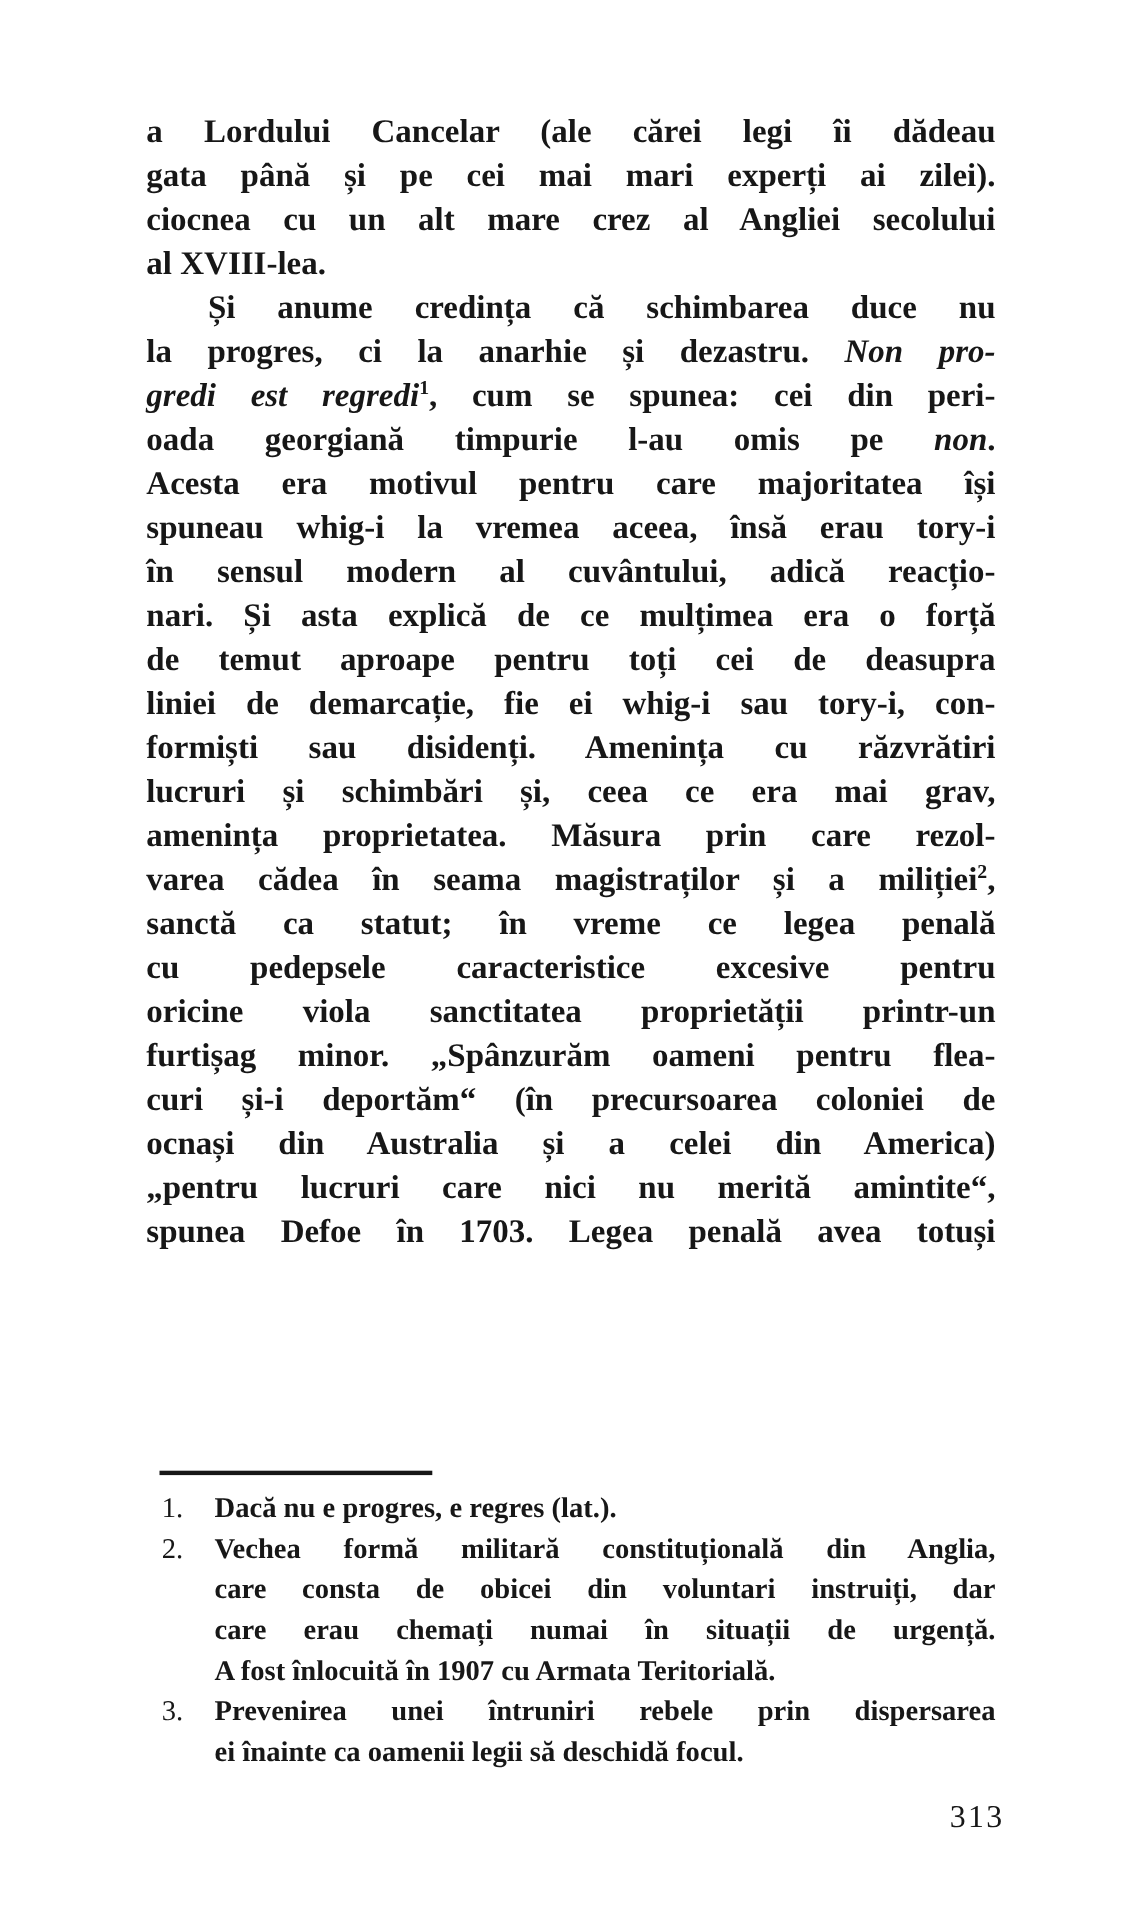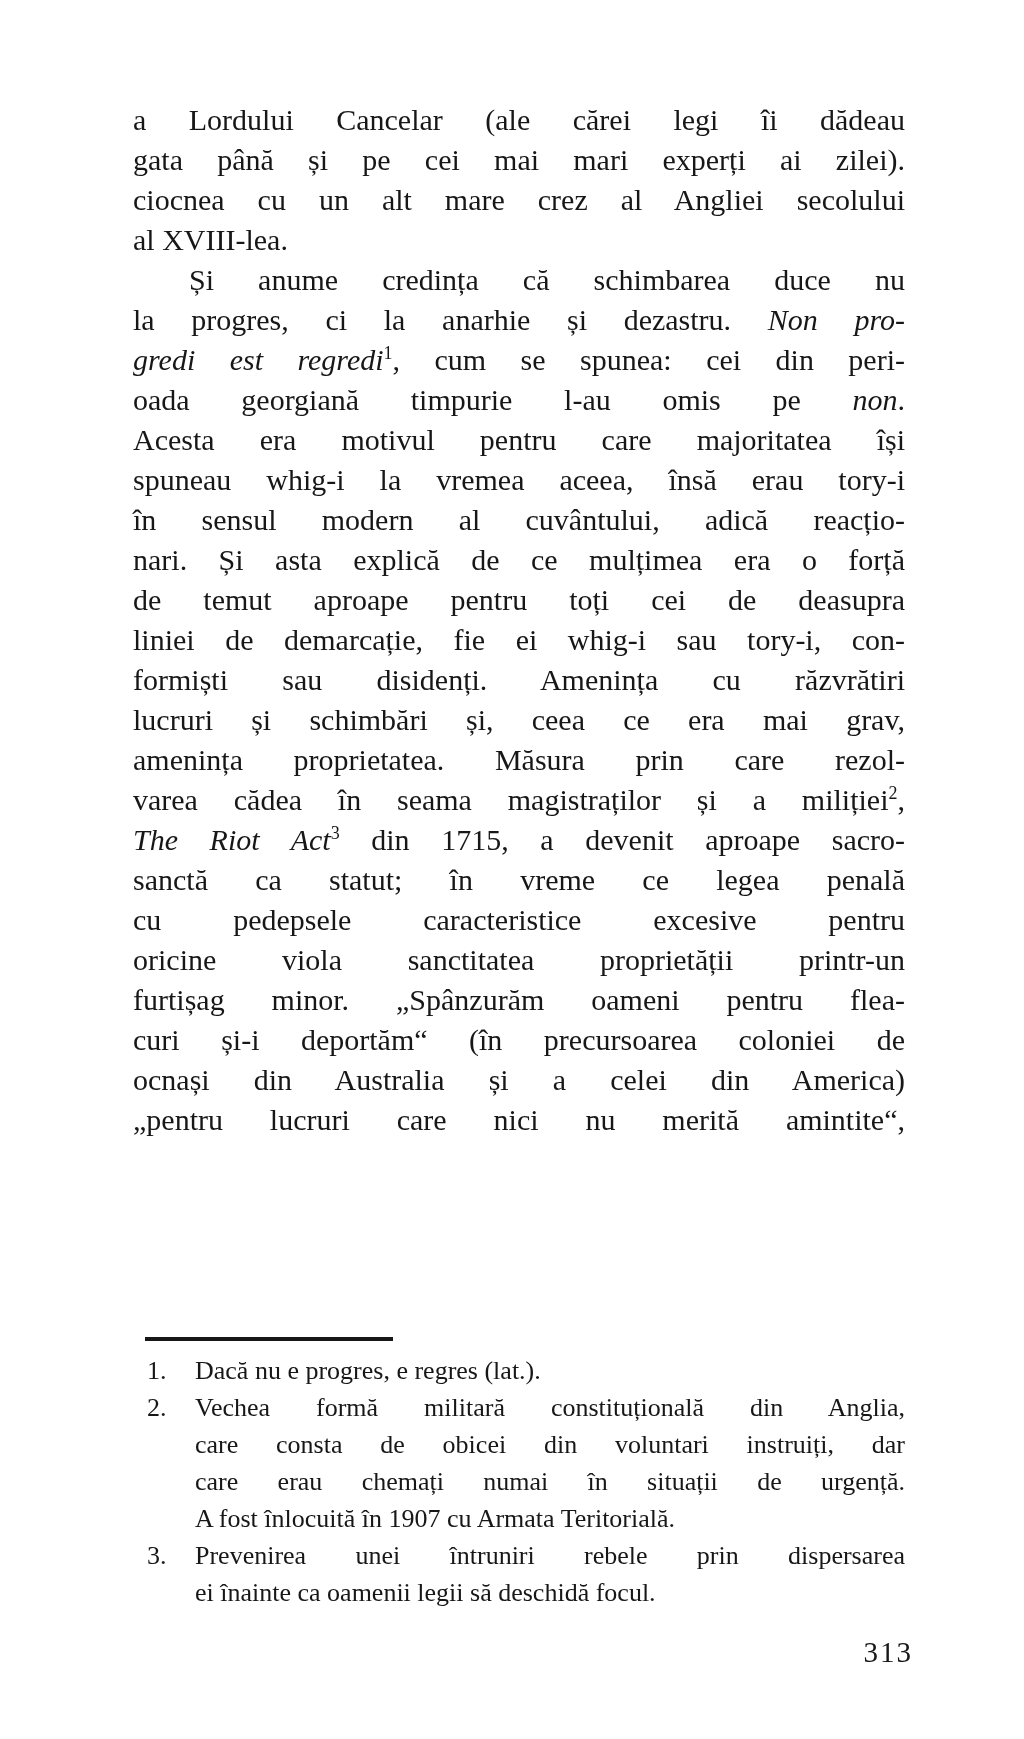--- a/index.html
+++ b/index.html
@@ -21,20 +21,21 @@
     left: 133px;
     top: 100px;
     width: 772px;
     font-size: 30px;
     line-height: 40px;
   }
   .line {
     display: block;
     text-align: justify;
     text-align-last: justify;
+    font-weight: bold;
   }
   .line.para-end {
     text-align-last: left;
   }
   .line.indent {
     text-indent: 56px;
   }
   .seg-i { font-style: italic; }
   sup.fn-ref {
     font-size: 0.6em;
@@ -92,28 +93,28 @@
       <div class="line"><span>Acesta era motivul pentru care majoritatea își</span></div>
       <div class="line"><span>spuneau whig-i la vremea aceea, însă erau tory-i</span></div>
       <div class="line"><span>în sensul modern al cuvântului, adică reacțio-</span></div>
       <div class="line"><span>nari. Și asta explică de ce mulțimea era o forță</span></div>
       <div class="line"><span>de temut aproape pentru toți cei de deasupra</span></div>
       <div class="line"><span>liniei de demarcație, fie ei whig-i sau tory-i, con-</span></div>
       <div class="line"><span>formiști sau disidenți. Amenința cu răzvrătiri</span></div>
       <div class="line"><span>lucruri și schimbări și, ceea ce era mai grav,</span></div>
       <div class="line"><span>amenința proprietatea. Măsura prin care rezol-</span></div>
       <div class="line"><span>varea cădea în seama magistraților și a miliției</span><sup class="fn-ref">2</sup><span>,</span></div>
-      <div class="line"><span class="seg-i">The Riot Act</span><sup class="fn-ref">3</sup><span> din 1715, a devenit aproape sacro-</span></div>
       <div class="line"><span>sanctă ca statut; în vreme ce legea penală</span></div>
       <div class="line"><span>cu pedepsele caracteristice excesive pentru</span></div>
       <div class="line"><span>oricine viola sanctitatea proprietății printr-un</span></div>
       <div class="line"><span>furtișag minor. „Spânzurăm oameni pentru flea-</span></div>
       <div class="line"><span>curi și-i deportăm“ (în precursoarea coloniei de</span></div>
       <div class="line"><span>ocnași din Australia și a celei din America)</span></div>
       <div class="line"><span>„pentru lucruri care nici nu merită amintite“,</span></div>
+      <div class="line"><span>spunea Defoe în 1703. Legea penală avea totuși</span></div>
     </div>
   <div class="footnote-rule"></div>
   <div id="footnotes" class="footnotes">
       <div class="footnote">
         <span class="fn-num">1.</span>
         <div class="line para-end"><span>Dacă nu e progres, e regres (lat.).</span></div>
       </div>
       <div class="footnote">
         <span class="fn-num">2.</span>
         <div class="line"><span>Vechea formă militară constituțională din Anglia,</span></div>

